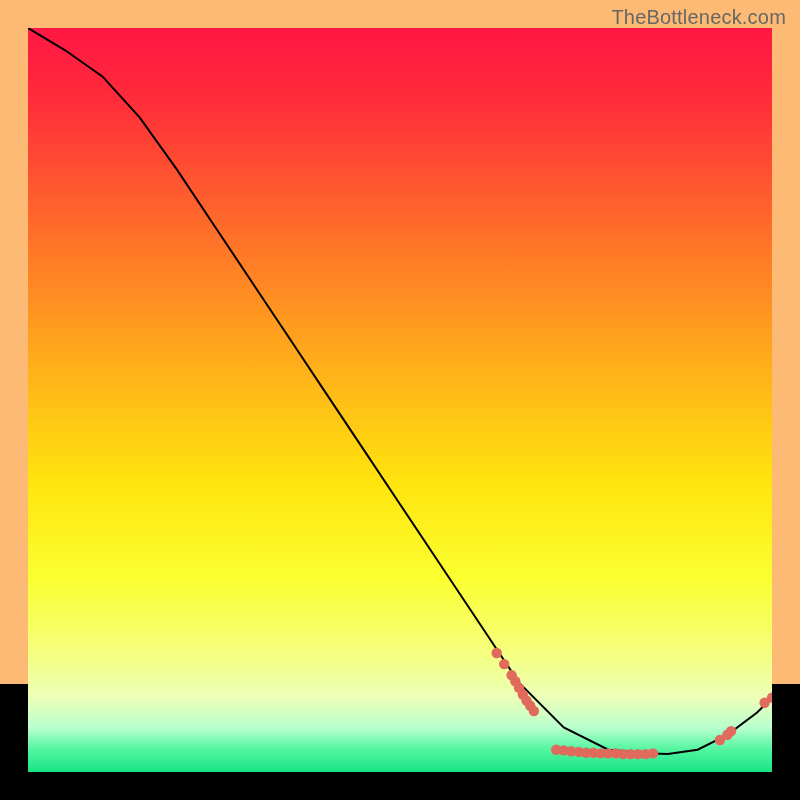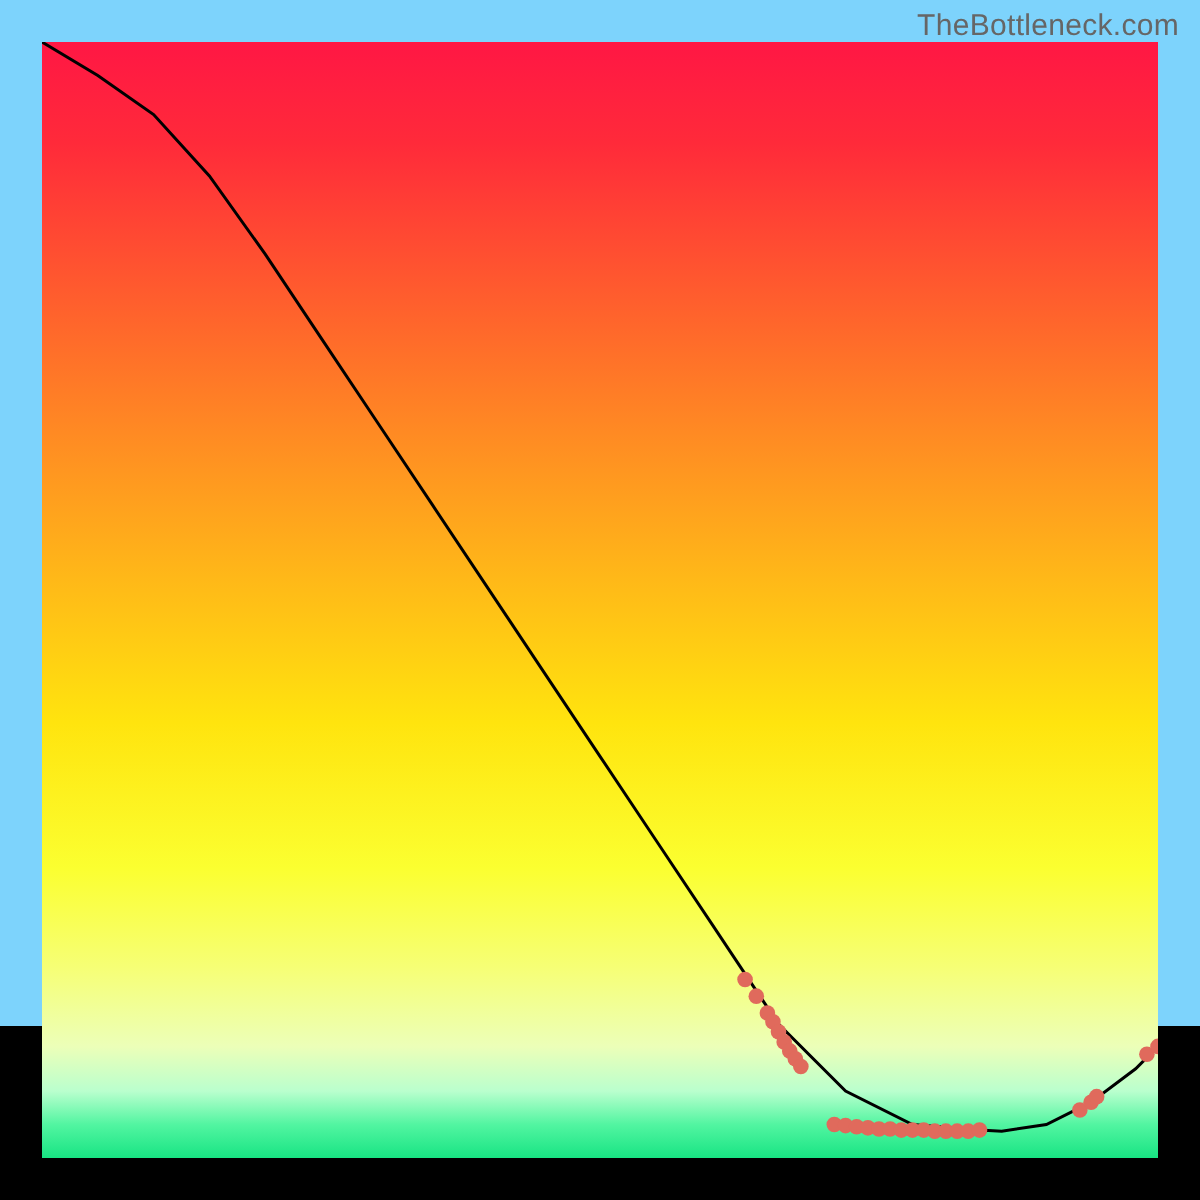--- a/index.html
+++ b/index.html
@@ -7,21 +7,21 @@
     padding: 0;
     width: 800px;
     height: 800px;
     background: #000;
     overflow: hidden;
   }
   .frame {
     position: relative;
     width: 800px;
     height: 684px;
-    background: #7dd3fc;
+    background: #fdba74;
   }
   .watermark {
     position: absolute;
     top: 6px;
     right: 14px;
     font-family: Arial, Helvetica, sans-serif;
     font-size: 20px;
     color: #666;
     letter-spacing: 0.2px;
   }

